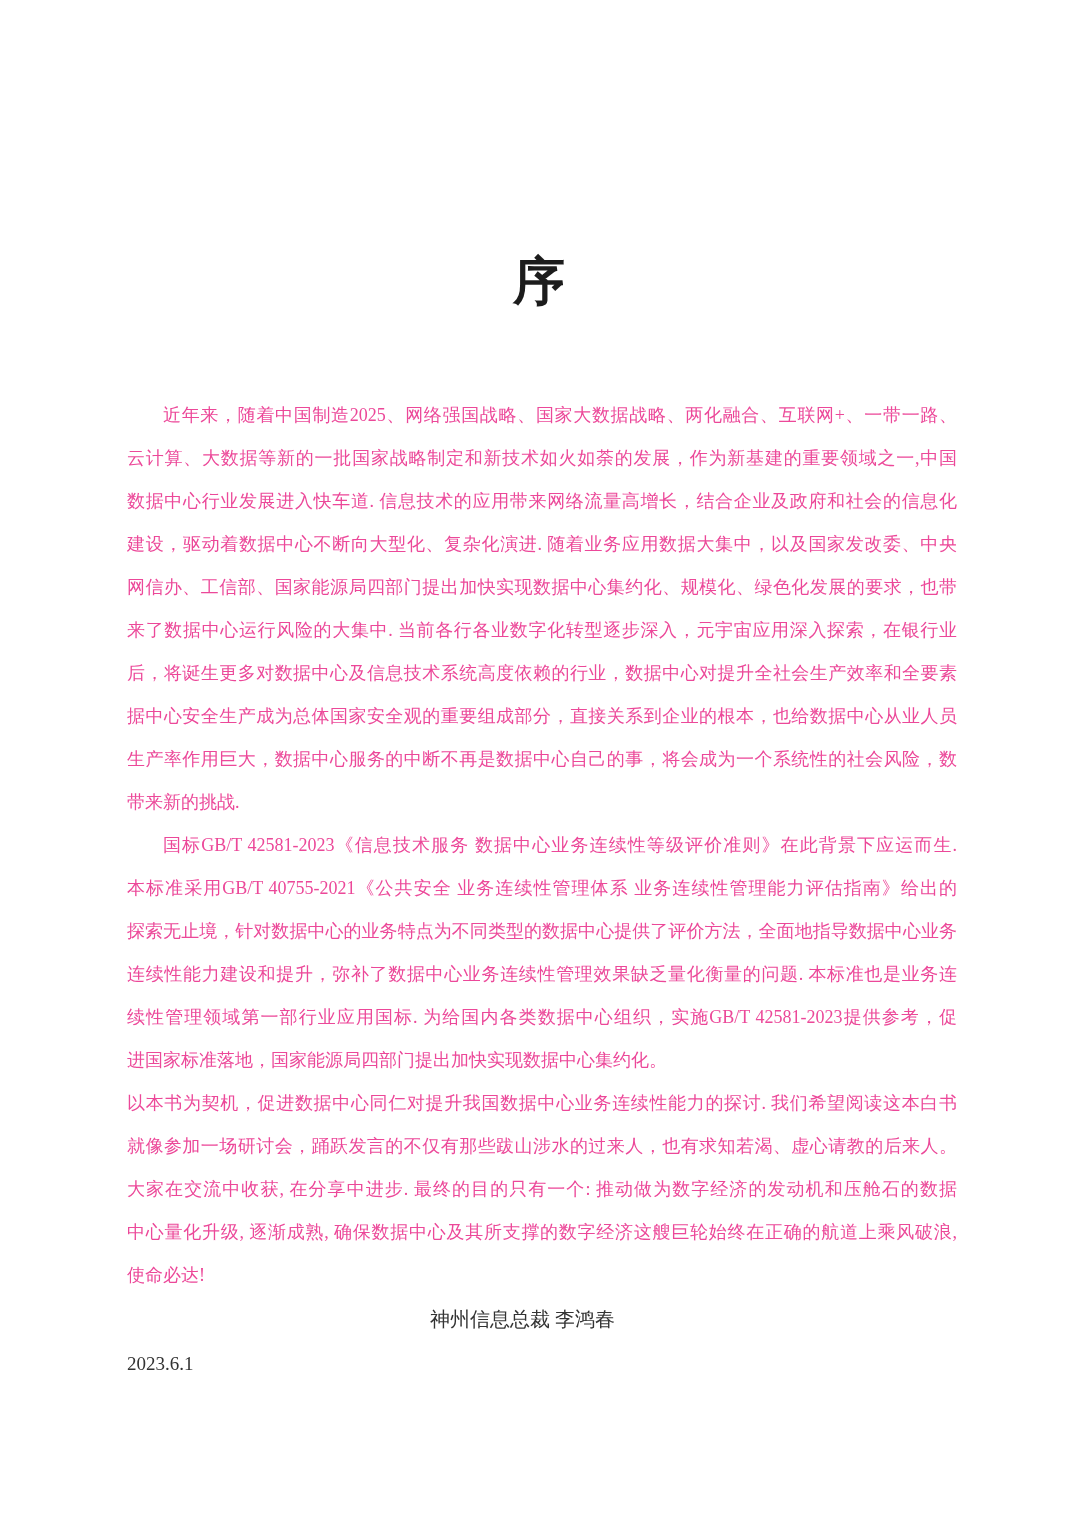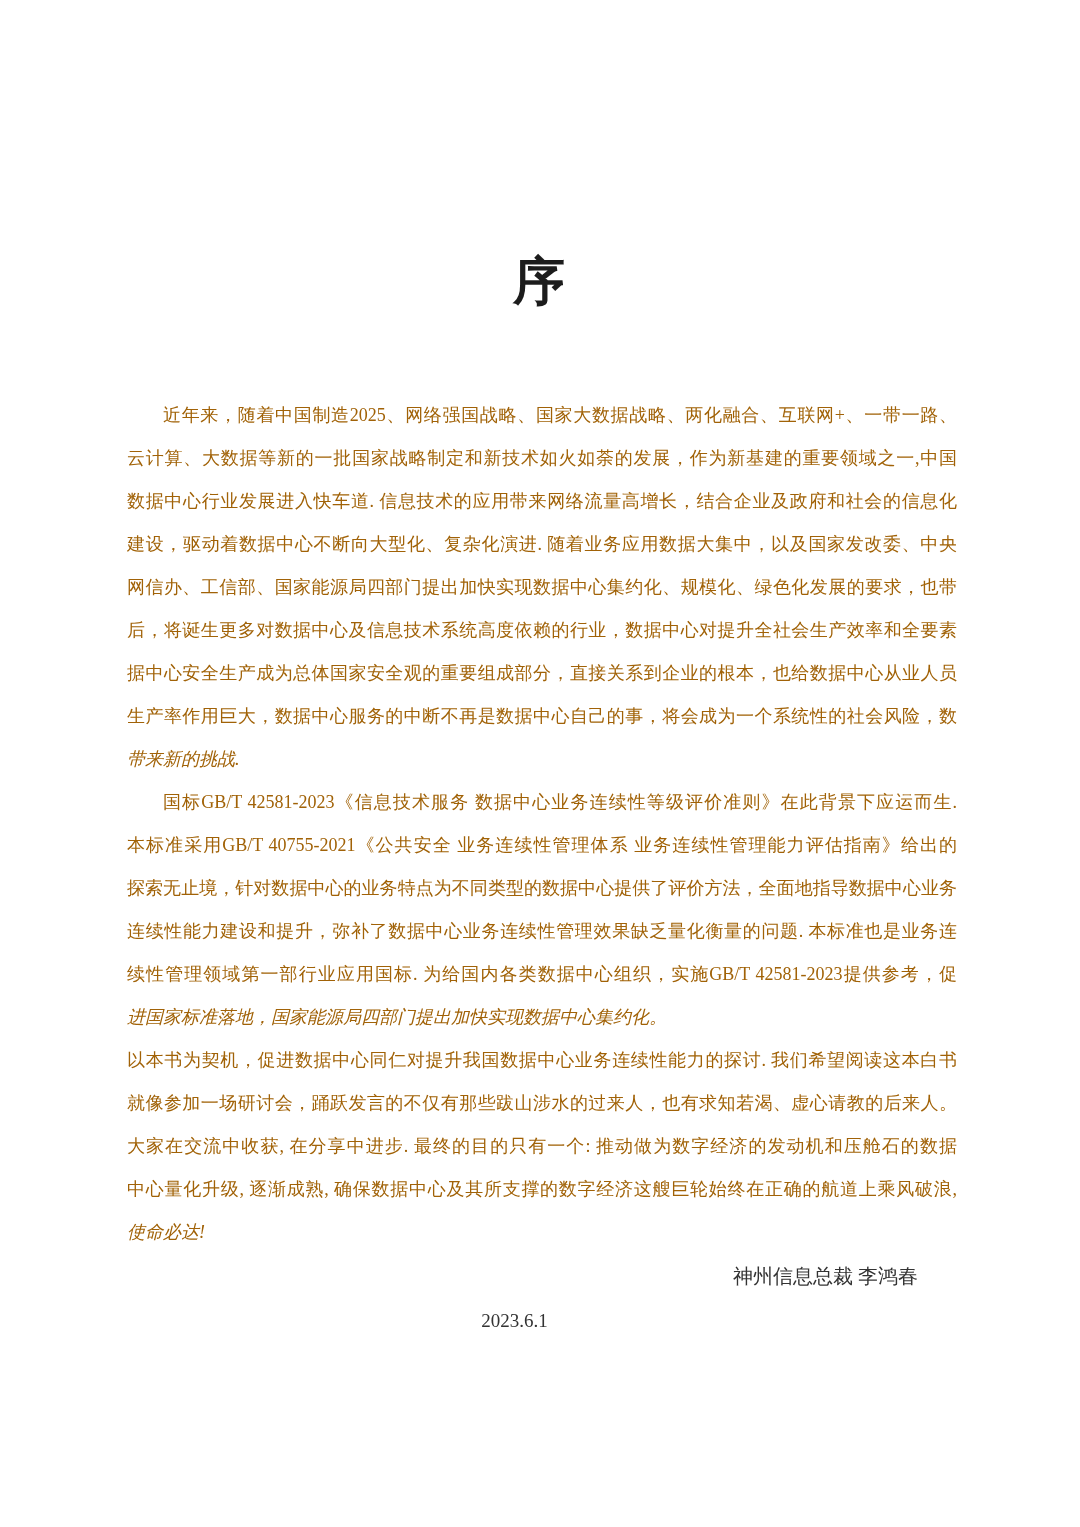--- a/index.html
+++ b/index.html
@@ -32,65 +32,65 @@
     color: #333333;
   }
   .para {
     margin: 0;
     padding: 0;
   }
   .line {
     font-size: 18px;
     line-height: 43px;
     height: 43px;
-    color: #a16207;
+    color: #ec4899;
     text-align: justify;
     text-align-last: justify;
     white-space: normal;
     overflow: hidden;
   }
   .line.indent {
     text-indent: 2em;
   }
   .line.end {
     text-align-last: left;
-    font-style: italic;
   }
   .signature {
     font-size: 20px;
     line-height: 44px;
     height: 44px;
-    text-align: right;
+    text-align: center;
     padding-right: 39px;
     color: #333333;
   }
   .date {
     font-size: 19px;
     line-height: 45px;
     height: 45px;
-    text-align: center;
+    text-align: left;
     padding-right: 55px;
     color: #333333;
   }
 </style>
 </head>
 <body>
 
 <div class="page">
 
   <h1 class="doc-title">序</h1>
 
   <div class="doc-body">
 
     <div class="para">
       <div class="line indent">近年来，随着中国制造2025、网络强国战略、国家大数据战略、两化融合、互联网+、一带一路、</div>
       <div class="line">云计算、大数据等新的一批国家战略制定和新技术如火如荼的发展，作为新基建的重要领域之一,中国</div>
       <div class="line">数据中心行业发展进入快车道. 信息技术的应用带来网络流量高增长，结合企业及政府和社会的信息化</div>
       <div class="line">建设，驱动着数据中心不断向大型化、复杂化演进. 随着业务应用数据大集中，以及国家发改委、中央</div>
       <div class="line">网信办、工信部、国家能源局四部门提出加快实现数据中心集约化、规模化、绿色化发展的要求，也带</div>
+      <div class="line">来了数据中心运行风险的大集中. 当前各行各业数字化转型逐步深入，元宇宙应用深入探索，在银行业</div>
       <div class="line">后，将诞生更多对数据中心及信息技术系统高度依赖的行业，数据中心对提升全社会生产效率和全要素</div>
       <div class="line">据中心安全生产成为总体国家安全观的重要组成部分，直接关系到企业的根本，也给数据中心从业人员</div>
       <div class="line">生产率作用巨大，数据中心服务的中断不再是数据中心自己的事，将会成为一个系统性的社会风险，数</div>
       <div class="line end">带来新的挑战.</div>
     </div>
 
     <div class="para">
       <div class="line indent">国标GB/T 42581-2023《信息技术服务 数据中心业务连续性等级评价准则》在此背景下应运而生.</div>
       <div class="line">本标准采用GB/T 40755-2021《公共安全 业务连续性管理体系 业务连续性管理能力评估指南》给出的</div>
       <div class="line">探索无止境，针对数据中心的业务特点为不同类型的数据中心提供了评价方法，全面地指导数据中心业务</div>

